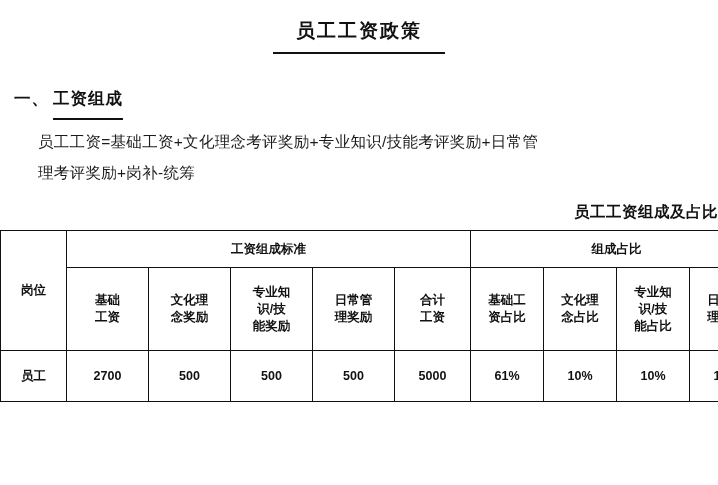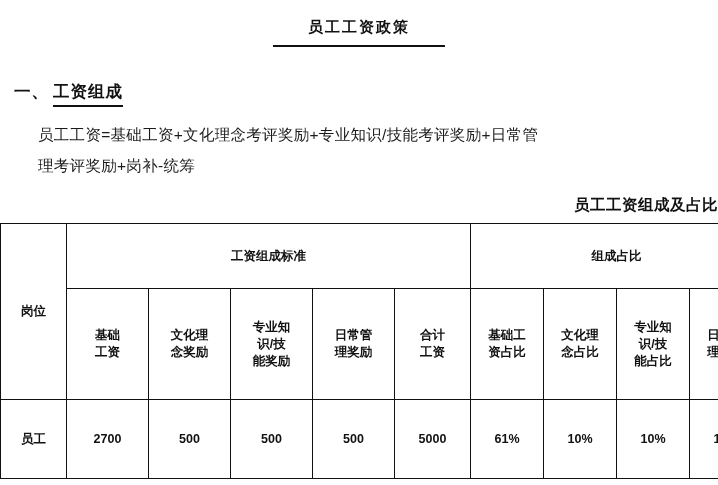--- a/index.html
+++ b/index.html
@@ -16,21 +16,21 @@
   }
   .page {
     position: relative;
     width: 718px;
     height: 485px;
     box-sizing: border-box;
     padding: 0;
   }
   .doc-title {
     text-align: center;
-    font-size: 15px;
+    font-size: 19px;
     font-weight: bold;
     letter-spacing: 2px;
     margin-top: 18px;
     margin-bottom: 8px;
     color: #111;
   }
   .title-underline {
     width: 172px;
     height: 2px;
     background: #111;
@@ -42,21 +42,21 @@
     color: #111;
     margin-top: 34px;
     margin-left: 14px;
     letter-spacing: 1px;
   }
   .sec-label {
     margin-right: 4px;
   }
   .sec-text {
     border-bottom: 2px solid #111;
-    padding-bottom: 5px;
+    padding-bottom: 11px;
   }
   .para {
     font-size: 15.5px;
     line-height: 31px;
     margin-left: 38px;
     margin-right: 28px;
     color: #1b1b1b;
     letter-spacing: 0.3px;
   }
   .para.first {
@@ -80,21 +80,21 @@
     width: 644px;
     table-layout: fixed;
   }
   table.salary td, table.salary th {
     border: 1px solid #111;
     text-align: center;
     vertical-align: middle;
     font-size: 12.5px;
     font-weight: bold;
     color: #111;
-    padding: 16px 1px;
+    padding: 2px 1px;
     line-height: 17px;
   }
   .group-row td {
     height: 32px;
   }
   .head-row td {
     height: 78px;
   }
   .data-row td {
     height: 46px;

